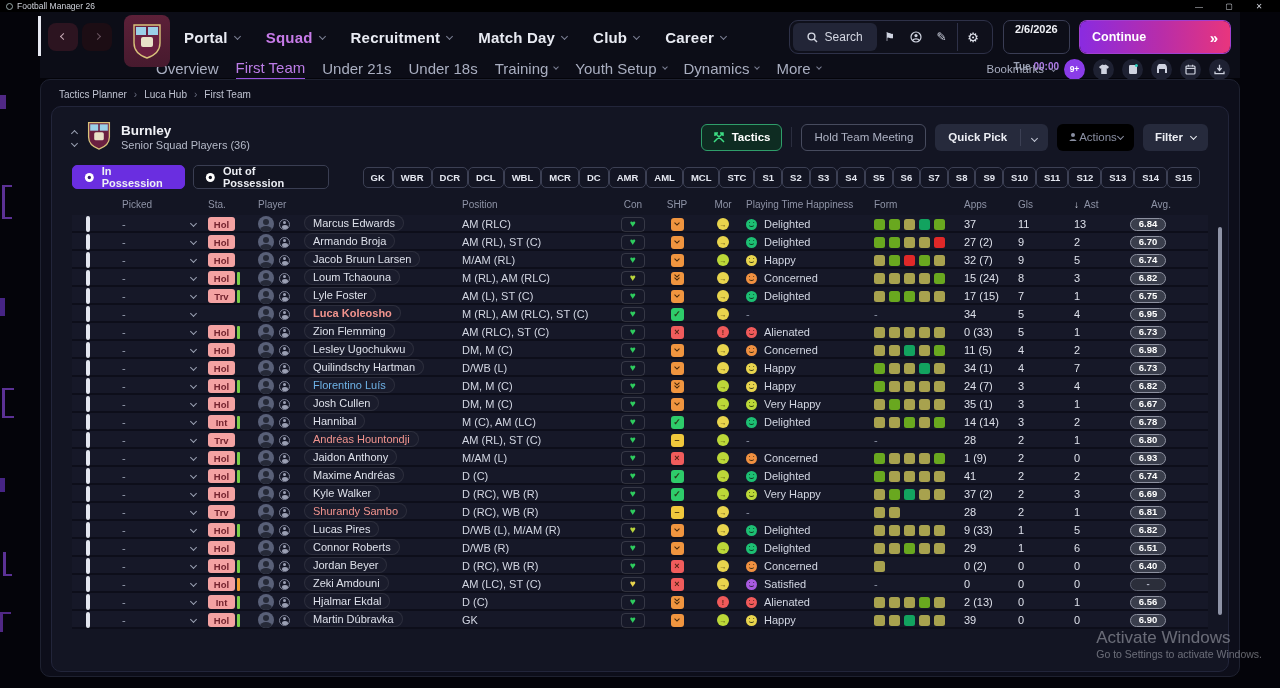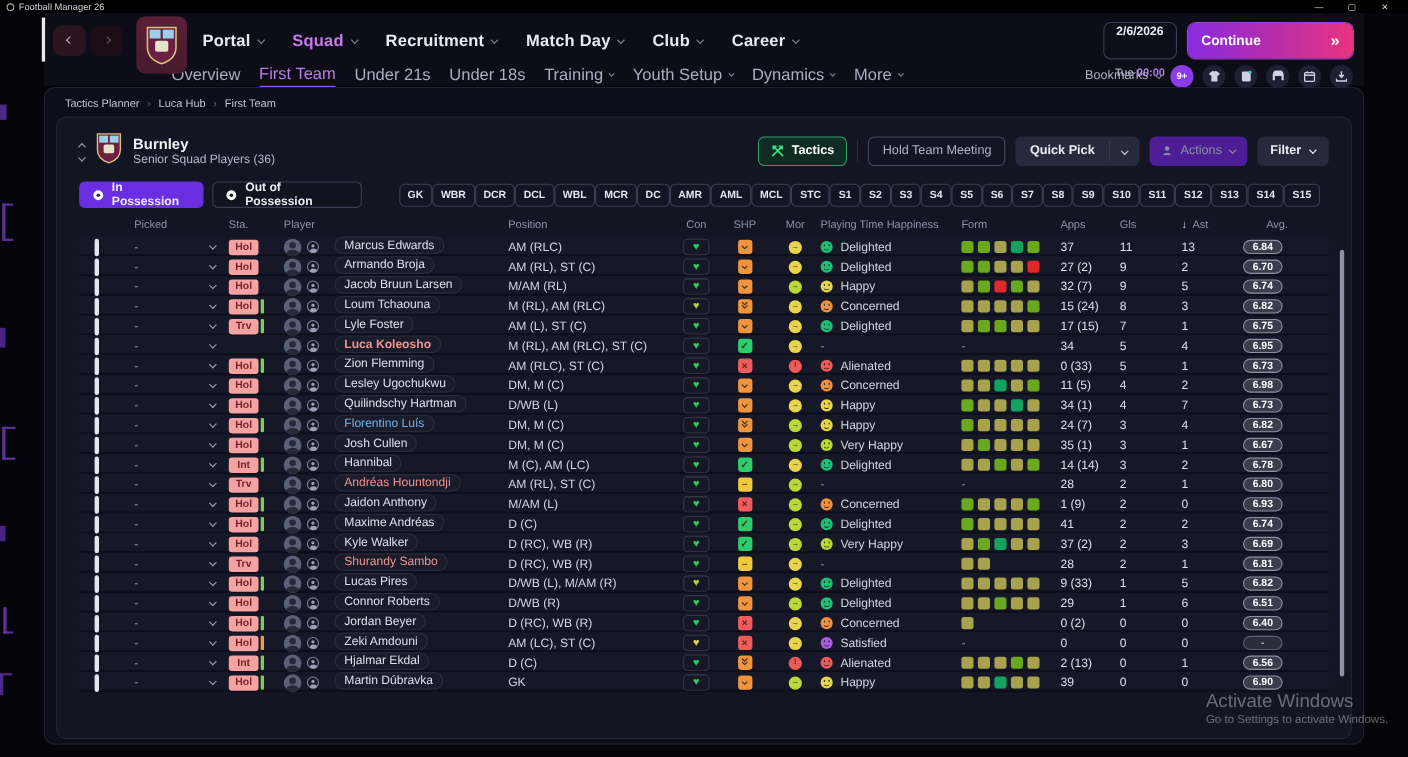--- a/index.html
+++ b/index.html
@@ -64,21 +64,21 @@
   #selection-info{margin-left:16px;display:flex;align-items:center;gap:9px;background:#1e2132;border-radius:16px;height:28px;padding:0 13px;font-size:11.5px;color:#dfe2ec;}
   #selection-info .chev{color:#9aa0b2;margin-left:4px;}
   .hdr-right{margin-left:auto;display:flex;align-items:center;gap:9px;}
   #tactics-btn{display:flex;align-items:center;gap:7px;background:#0e2c22;border:1px solid #2f9e6a;border-radius:6px;height:27px;padding:0 11px;font-size:11.5px;font-weight:bold;color:#fff;}
   .vdiv{width:1px;height:20px;background:#2a2d3e;}
   #meeting-btn{border:1px solid #474b5e;border-radius:6px;height:27px;padding:0 12px;font-size:11.5px;color:#aeb3c4;display:flex;align-items:center;}
   #quickpick-btn{display:flex;align-items:center;background:#262a3c;border-radius:6px;height:27px;font-size:11.5px;font-weight:bold;color:#eceef4;}
   #quickpick-btn .qp{padding:0 13px;}
   #quickpick-btn .qsep{width:1px;height:17px;background:#3c4054;}
   #quickpick-btn .qchev{padding:0 11px;color:#c4c8d6;}
-  #actions-btn{display:flex;align-items:center;gap:7px;background:#4c1d95;border-radius:6px;height:27px;padding:0 11px;font-size:11.5px;color:#8a8fa2;}
+  #actions-btn{display:flex;align-items:center;gap:1px;background:#000000;border-radius:6px;height:27px;padding:0 11px;font-size:11.5px;color:#8a8fa2;}
   #filter-btn{display:flex;align-items:center;gap:8px;background:#262a3c;border-radius:6px;height:27px;padding:0 12px;font-size:11.5px;font-weight:bold;color:#eceef4;}
 
   
   #tab-row{display:flex;align-items:center;margin-top:8px;gap:8px;}
   .tab{display:flex;align-items:center;gap:7px;height:24px;padding:0 11px;border-radius:5px;font-size:11px;font-weight:bold;color:#eceef4;background:#11131f;border:1px solid #3a3e52;}
   .tab.active{background:#6a2ee0;border-color:#6a2ee0;}
   #chips{display:flex;flex:1;justify-content:space-between;margin-left:26px;margin-right:8px;}
   .chip{border:1px solid #3c4054;border-radius:5px;font-size:9.5px;font-weight:bold;color:#e4e7f0;padding:4px 7px;min-width:26px;text-align:center;}
 
   
@@ -174,20 +174,39 @@
         <div class="nav-item">
           <span>Club</span>
           <span class="chev"></span>
         </div>
         <div class="nav-item">
           <span>Career</span>
           <span class="chev"></span>
         </div>
       </div>
     <div class="nav-right">
+      <div id="search-group">
+        <div id="search-pill">
+          <svg width="11" height="11" viewBox="0 0 11 11">
+              <circle cx="4.5" cy="4.5" r="3.4" fill="none" stroke="#d4d7e2" stroke-width="1.4"></circle>
+              <line x1="7" y1="7" x2="10" y2="10" stroke="#d4d7e2" stroke-width="1.4"></line>
+            </svg>
+          <span>Search</span>
+        </div>
+        <div class="mini-ic">⚑</div>
+        <div class="mini-ic">
+          <svg width="12" height="12" viewBox="0 0 12 12">
+              <circle cx="6" cy="6" r="5" fill="none" stroke="#cfd3e0" stroke-width="1.2"></circle>
+              <circle cx="6" cy="4.6" r="1.6" fill="#cfd3e0"></circle>
+              <path d="M2.8 9.2 C3.6 7.4 8.4 7.4 9.2 9.2" fill="none" stroke="#cfd3e0" stroke-width="1.2"></path>
+            </svg>
+        </div>
+        <div class="mini-ic">✎</div>
+        <div id="gear-box">⚙</div>
+      </div>
       <div id="date-box">
         <div class="d1">2/6/2026</div>
         <div class="d2"><span>Tue</span> <b>00:00</b></div>
       </div>
       <div id="continue-btn">
         <span class="lbl">Continue</span>
         <span class="dbl">»</span>
       </div>
     </div>
   </div>

